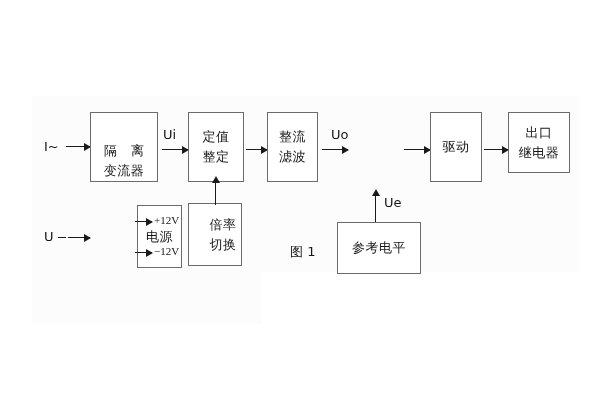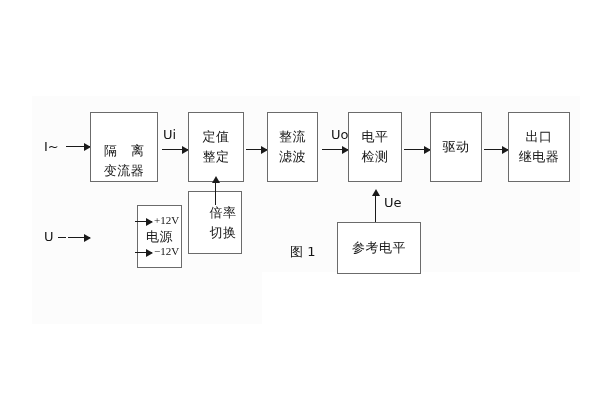--- a/index.html
+++ b/index.html
@@ -138,53 +138,49 @@
   <div class="harrow" style="left:246px; top:149px; width:21px;"></div>
 
   <div class="box" style="left:267px; top:112px; width:51px; height:70px;text-align:center;">
     <span class="ln">整流</span>
     <span class="ln">滤波</span>
   </div>
 
   <div class="label" style="left:323px; top:128px;margin-left:8px;">Uo</div>
   <div class="harrow" style="left:322px; top:149px; width:26px;"></div>
 
-  <div class="box" style="left:348px; top:112px; width:54px; height:70px;">
-    <span class="ln">电平</span>
-    <span class="ln">检测</span>
-  </div>
 
   <div class="harrow" style="left:404px; top:149px; width:26px;"></div>
 
   <div class="box" style="left:430px; top:112px; width:52px; height:70px;">
     <span class="ln">驱动</span>
   </div>
 
   <div class="harrow" style="left:484px; top:149px; width:24px;"></div>
 
-  <div class="box" style="left:508px; top:112px; width:62px; height:70px;">
+  <div class="box" style="left:508px; top:112px; width:62px; height:61px;">
     <span class="ln">出口</span>
     <span class="ln">继电器</span>
   </div>
 
   <div class="label" style="left:44px; top:230px;">U</div>
   <div class="hline" style="left:58px; top:237px; width:8px;"></div>
   <div class="harrow" style="left:68px; top:237px; width:22px;"></div>
 
   <div class="box" style="left:90px; top:205px; width:45px; height:63px;margin-left:47px;">
     <span class="ln">电源</span>
   </div>
 
   <div class="harrow" style="left:135px; top:221px; width:17px;"></div>
   <div class="label small" style="left:154px; top:215px;">+12V</div>
 
   <div class="harrow" style="left:135px; top:252px; width:17px;"></div>
   <div class="label small" style="left:154px; top:246px;">−12V</div>
 
-  <div class="box" style="left:188px; top:191px; width:54px; height:63px;padding-left:16px;">
+  <div class="box" style="left:188px; top:203px; width:54px; height:63px;padding-left:16px;">
     <span class="ln">倍率</span>
     <span class="ln">切换</span>
   </div>
 
   <div class="varrow" style="left:215px; top:183px; height:22px;"></div>
 
   <div class="box" style="left:337px; top:222px; width:84px; height:52px;">
     <span class="ln">参考电平</span>
   </div>
 

